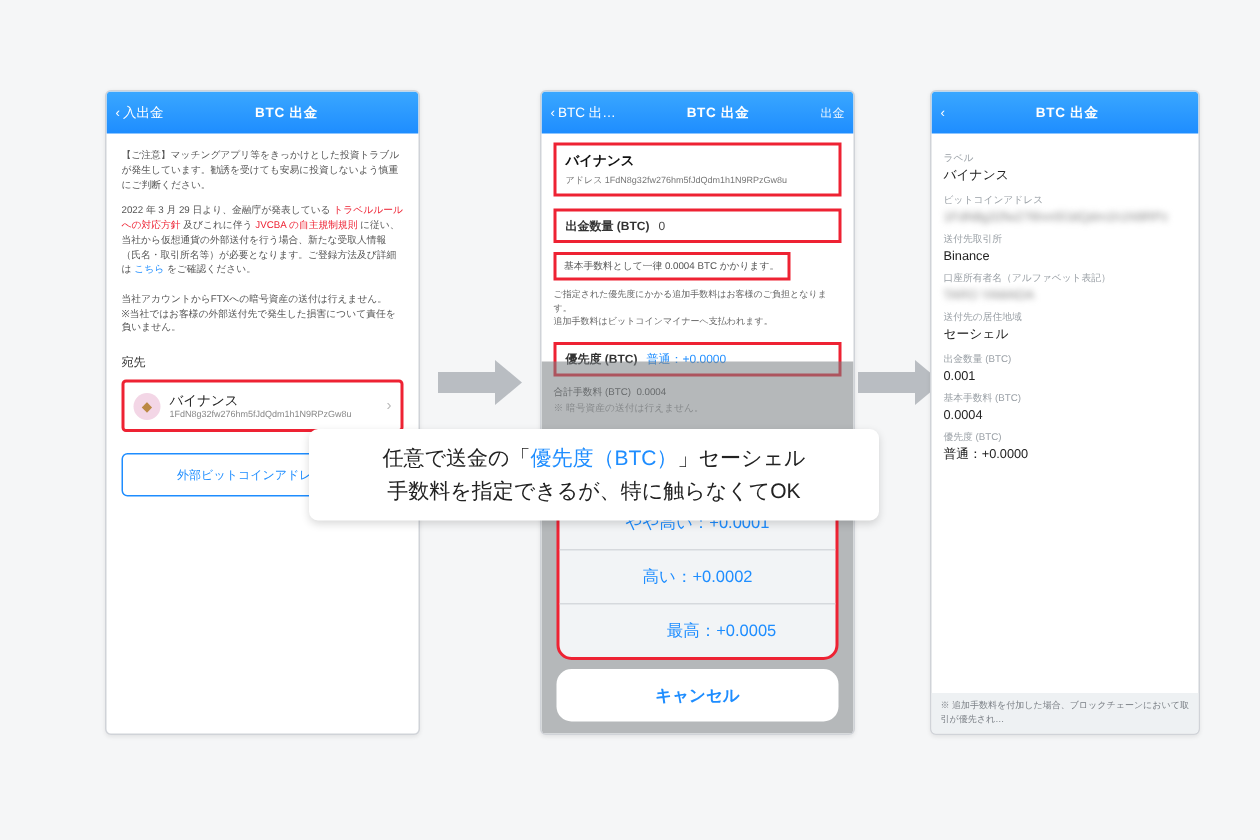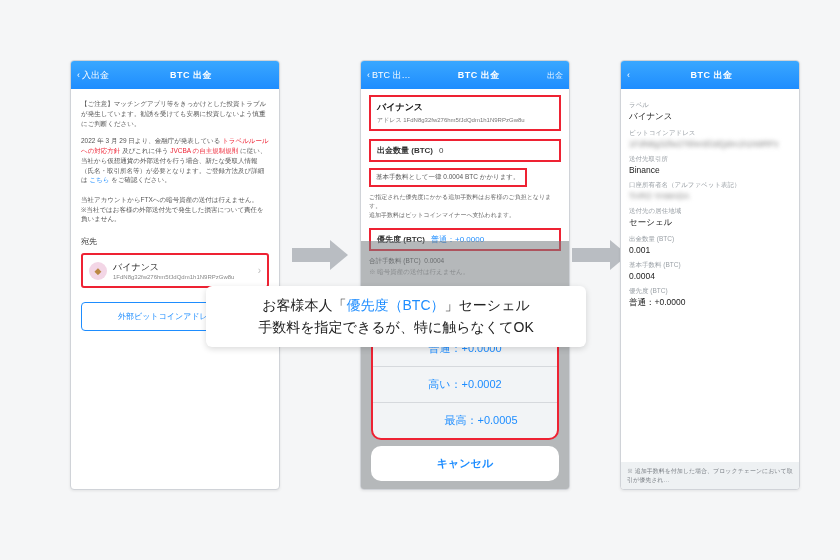--- a/index.html
+++ b/index.html
@@ -222,20 +222,21 @@
       </div>
       <div class="b2-total">
         <span>合計手数料 (BTC)</span>&nbsp;&nbsp;<span>0.0004</span>
       </div>
       <div class="b2-gray">※ 暗号資産の送付は行えません。</div>
     </div>
     <div class="sheet-mask"></div>
     <div class="sheet">
       <div class="grp">
         <div class="opt">普通：+0.0000</div>
+        <div class="opt">やや高い：+0.0001</div>
         <div class="opt">高い：+0.0002</div>
         <div class="opt">最高：+0.0005</div>
       </div>
       <div class="cancel">キャンセル</div>
     </div>
   </div>
 
   <div class="arrow arrowB">
     <div class="shaft"></div>
       <div class="head"></div>
@@ -280,17 +281,17 @@
         </div>
       <div class="kv">
           <div class="k">優先度 (BTC)</div>
           <div class="v">普通：+0.0000</div>
         </div>
     </div>
     <div class="footer">※ 追加手数料を付加した場合、ブロックチェーンにおいて取引が優先され…</div>
   </div>
 
   <div class="callout">
-    <span>お客様本人「</span><span class="hl">優先度（BTC）</span><span>」セーシェル</span><br>
+    <span>任意で送金の「</span><span class="hl">優先度（BTC）</span><span>」セーシェル</span><br>
     <span>手数料を指定できるが、特に触らなくてOK</span>
   </div>
 
 </div>
 
 </body></html>

